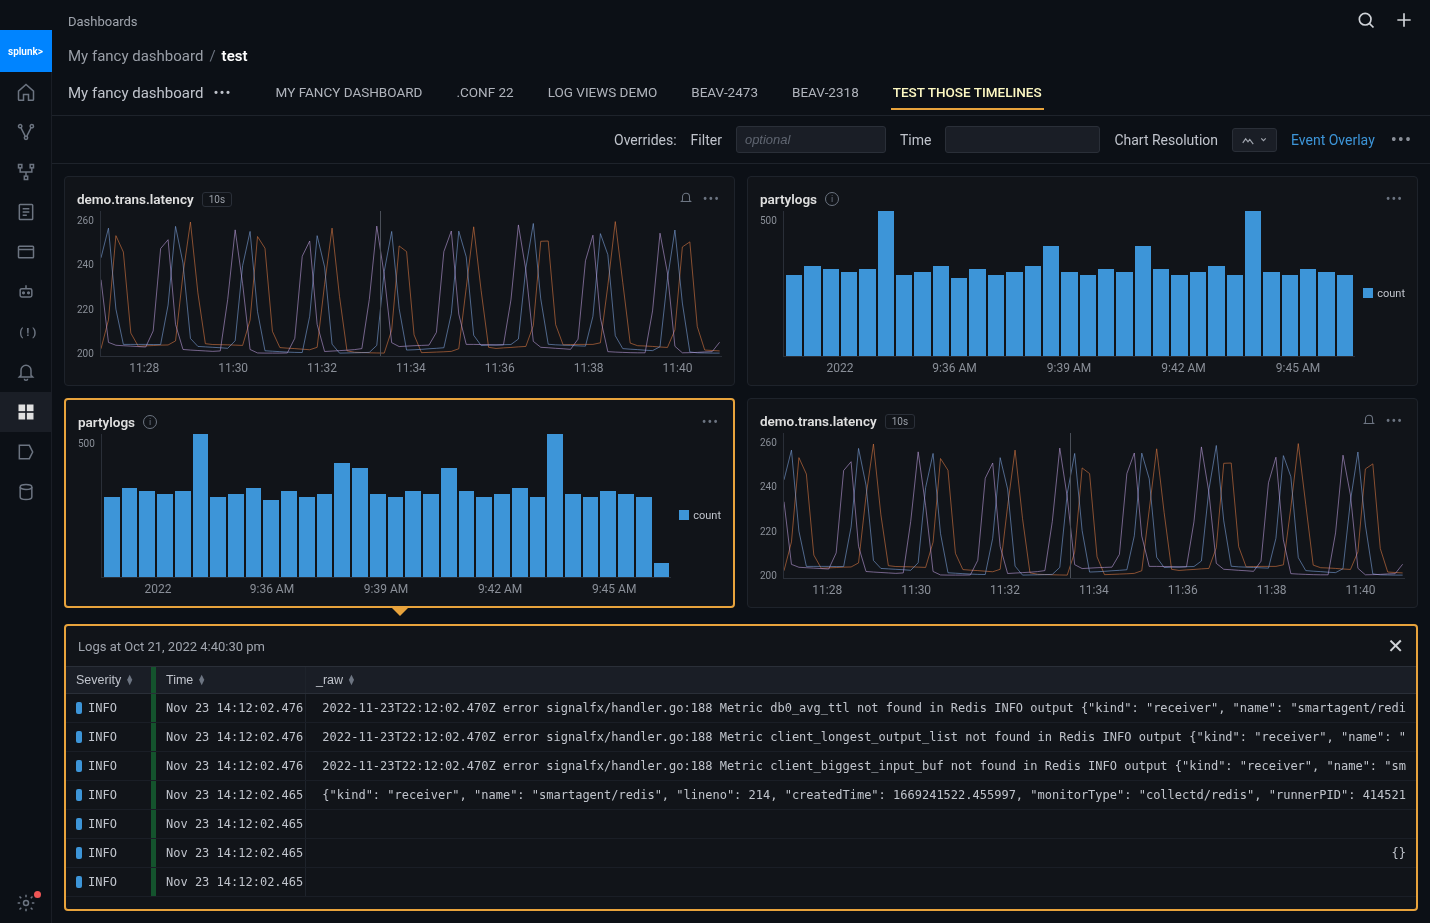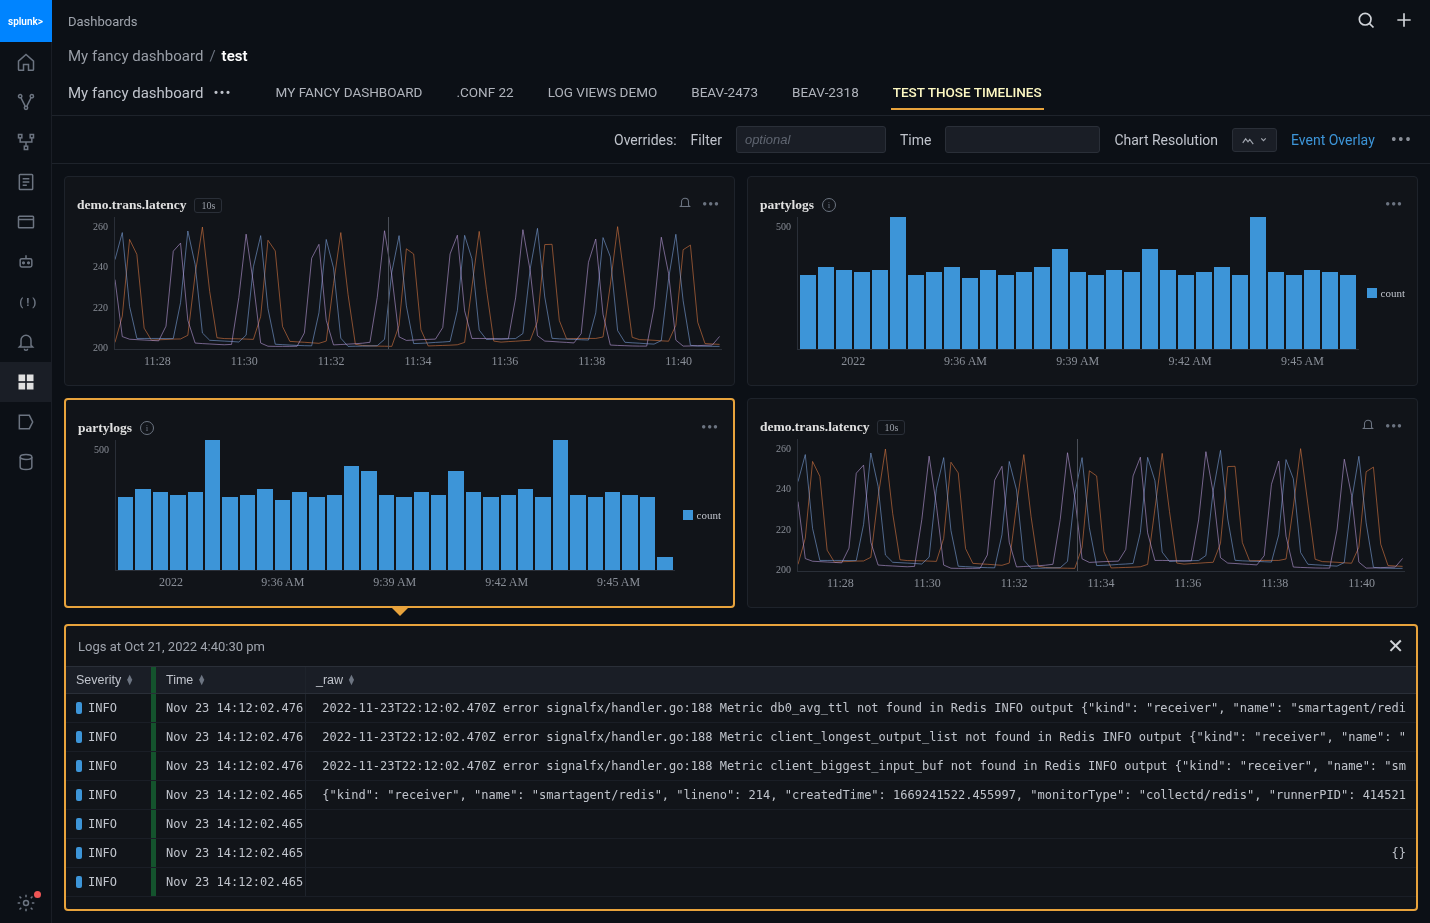--- a/index.html
+++ b/index.html
@@ -14,20 +14,21 @@
 }
 .app { display: flex; height: 100%; }
 .side-rail {
   width: 52px;
   background: #0c1016;
   display: flex;
   flex-direction: column;
   align-items: center;
   padding-top: 0;
   border-right: 1px solid #1a1e26;
+  margin-top: 30px;
 }
 .logo-box {
   width: 52px;
   height: 42px;
   background: #0084ff;
   display: flex;
   align-items: center;
   justify-content: center;
   color: #fff;
   font-size: 10px;
@@ -126,22 +127,21 @@
   grid-template-columns: 1fr 1fr;
   grid-template-rows: 210px 210px auto;
   gap: 12px;
 }
 .panel {
   background: #111419;
   border: 1px solid #1e232b;
   border-radius: 4px;
   display:flex;
   flex-direction:column;
-  padding: 16px 12px;
-  font-family: Liberation Serif, serif;
+  padding: 10px 12px;
 }
 .panel.selected { border: 2px solid #e8a33c; position:relative; }
 .panel.selected::after {
   content:'';
   position:absolute;
   bottom:-10px; left:50%;
   transform:translateX(-50%);
   border-left:9px solid transparent;
   border-right:9px solid transparent;
   border-top:9px solid #e8a33c;
@@ -151,21 +151,21 @@
   align-items:center;
   gap:8px;
   height:24px;
 }
 .panel-head .title { font-weight:600; color:#e0e0e0; font-size:13.5px; }
 .pill { border:1px solid #2a2f38; border-radius:3px; padding:1px 6px; font-size:10px; color:#9a9fa8; }
 .info-ico { width:14px; height:14px; border:1px solid #6c7481; border-radius:50%; display:flex; align-items:center; justify-content:center; font-size:9px; color:#6c7481; cursor:pointer; }
 .panel-head .spacer { flex:1; }
 .panel-head .ico { color:#6c7481; cursor:pointer; font-size:14px; }
 .chart-area { flex:1; display:flex; position:relative; }
-.y-axis { display:flex; flex-direction:column; justify-content:space-between; font-size:10px; color:#8a8f98; padding:4px 6px 16px 0; text-align:right;margin-left:16px; }
+.y-axis { display:flex; flex-direction:column; justify-content:space-between; font-size:10px; color:#8a8f98; padding:4px 6px 16px 0; text-align:right; }
 .plot { flex:1; display:flex; flex-direction:column; }
 .plot-body { flex:1; position:relative; border-left:1px solid #2a2f38; border-bottom:1px solid #2a2f38; }
 .x-axis { display:flex; font-size:12px; color:#8a8f98; padding-top:4px; }
 .x-tick { flex:1; text-align:center; }
 .legend { display:flex; align-items:center; gap:4px; font-size:11px; color:#c0c4cc; padding-left:8px; }
 .legend .sw { width:10px; height:10px; background:#3d95d8; }
 .bars { position:absolute; inset:0; display:flex; align-items:flex-end; gap:2px; padding:0 2px; }
 .bar { flex:1; background:#3d95d8; }
 svg.line-plot { position:absolute; inset:0; width:100%; height:100%; }
 .crosshair { position:absolute; top:0; bottom:0; width:1px; background:#4a4f58; }

